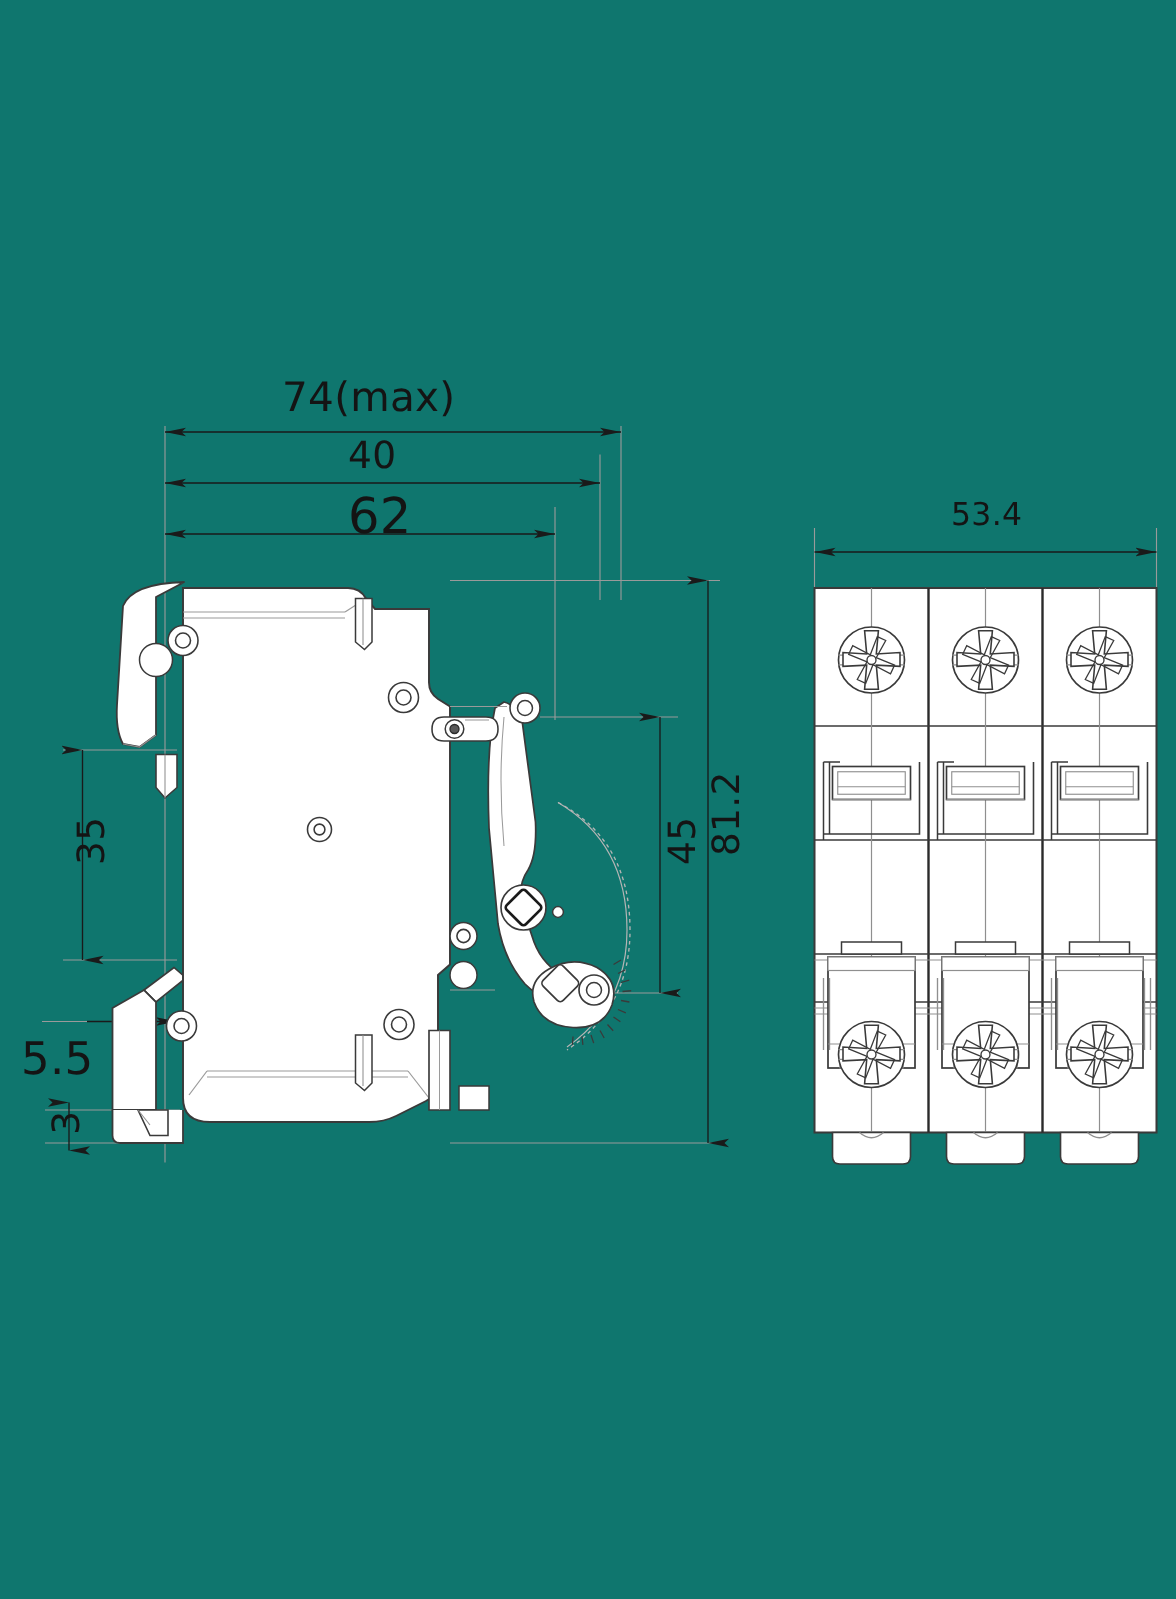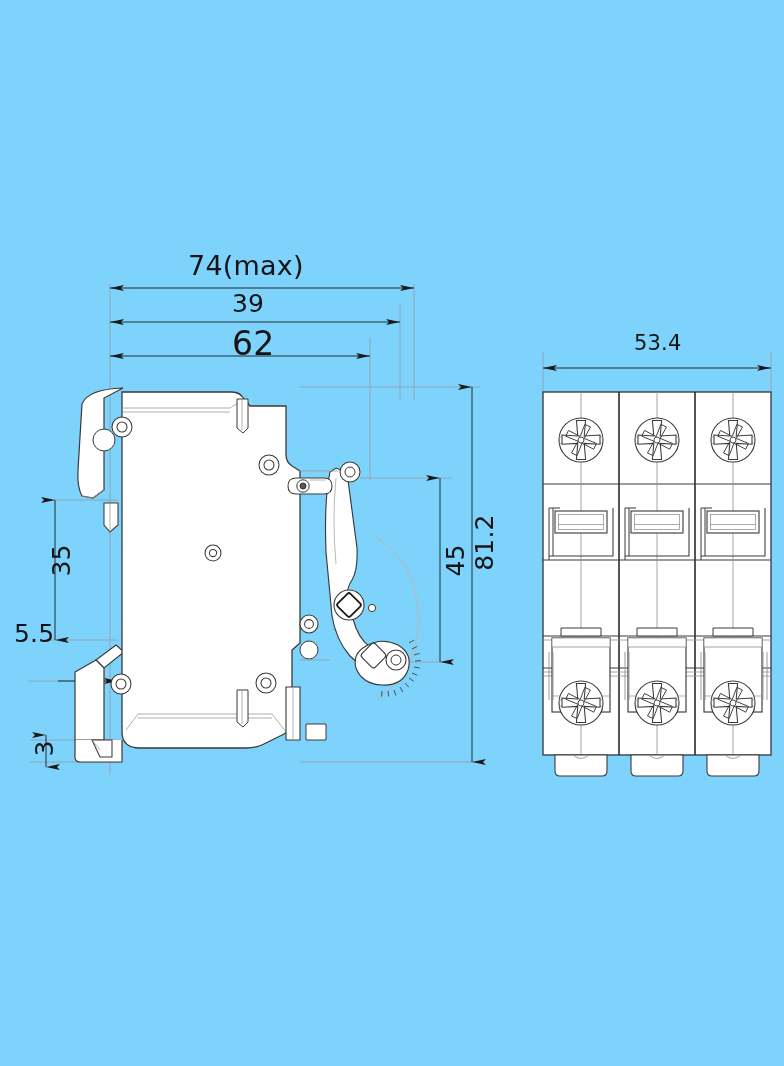--- a/index.html
+++ b/index.html
@@ -2,21 +2,21 @@
 <html><head>
 <meta charset="utf-8">
 <title>MCB Dimensional Drawing</title>
 <style>
   html,body{margin:0;padding:0;background:#ffffff;}
   body{
     width:784px;height:1066px;overflow:hidden;
     font-family:"DejaVu Sans","Liberation Sans",sans-serif;
     color:#1a1a1a;
   }
-  #sheet{position:relative;width:784px;height:1066px;background:#7dd3fc;}
+  #sheet{position:relative;width:784px;height:1066px;background:#0f766e;}
   svg#drawing{position:absolute;left:0;top:0;width:784px;height:1066px;}
 
   
   .dimlabel{
     position:absolute;
     font-family:"DejaVu Sans","Liberation Sans",sans-serif;
     color:#141414;
     white-space:nowrap;
     line-height:1;
     letter-spacing:0.2px;
@@ -318,27 +318,27 @@
         <path d="M701,652 L701,700 M705,652 L705,700" stroke="#8f8f8f" stroke-width="0.9" fill="none"></path>
         <path d="M763,652 L763,700 M767,652 L767,700" stroke="#8f8f8f" stroke-width="0.9" fill="none"></path>
         <use href="#crossScrew" x="733" y="703"></use>
         <use href="#footTab" x="733" y="755"></use>
       </g>
     </g>
   </svg>
 
   <div class="dimlabel" style="left:188px;top:252px;font-size:27px;">74(max)</div>
 
-  <div class="dimlabel" style="left:232px;top:291px;font-size:25px;">39</div>
+  <div class="dimlabel" style="left:232px;top:291px;font-size:25px;">40</div>
 
   <div class="dimlabel" style="left:232px;top:327px;font-size:33px;">62</div>
 
   <div class="dimlabel rot" style="left:45px;top:548px;font-size:25px;transform:rotate(-90deg);">35</div>
 
-  <div class="dimlabel" style="left:14px;top:621px;font-size:25px;">5.5</div>
+  <div class="dimlabel" style="left:14px;top:692px;font-size:30px;">5.5</div>
 
   <div class="dimlabel rot" style="left:36px;top:736px;font-size:25px;transform:rotate(-90deg);">3</div>
 
   <div class="dimlabel rot" style="left:439px;top:548px;font-size:25px;transform:rotate(-90deg);">45</div>
 
   <div class="dimlabel rot" style="left:456px;top:530px;font-size:25px;transform:rotate(-90deg);">81.2</div>
 
   <div class="dimlabel" style="left:634px;top:333px;font-size:21px;">53.4</div>
 
 </div>

